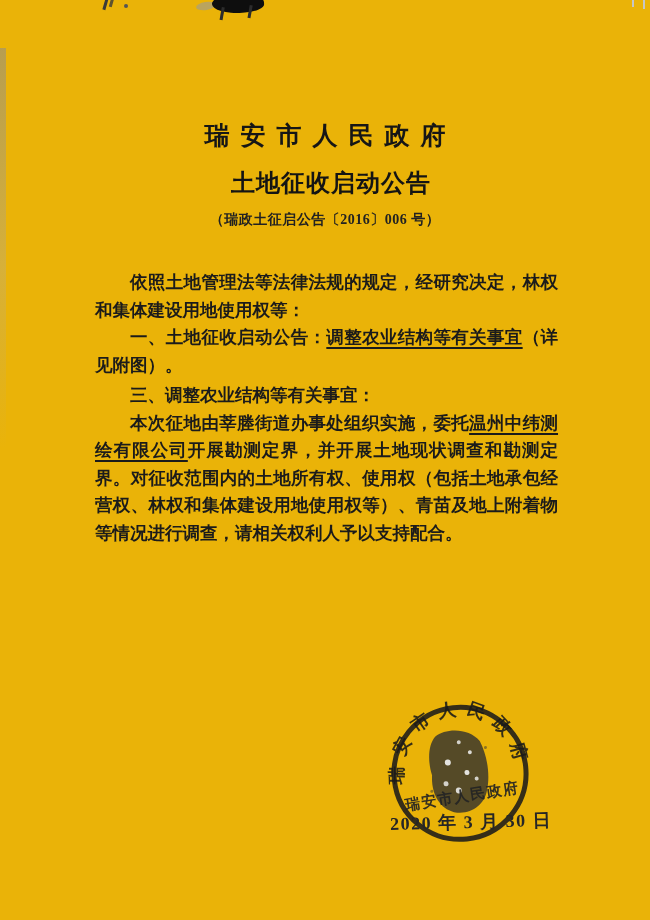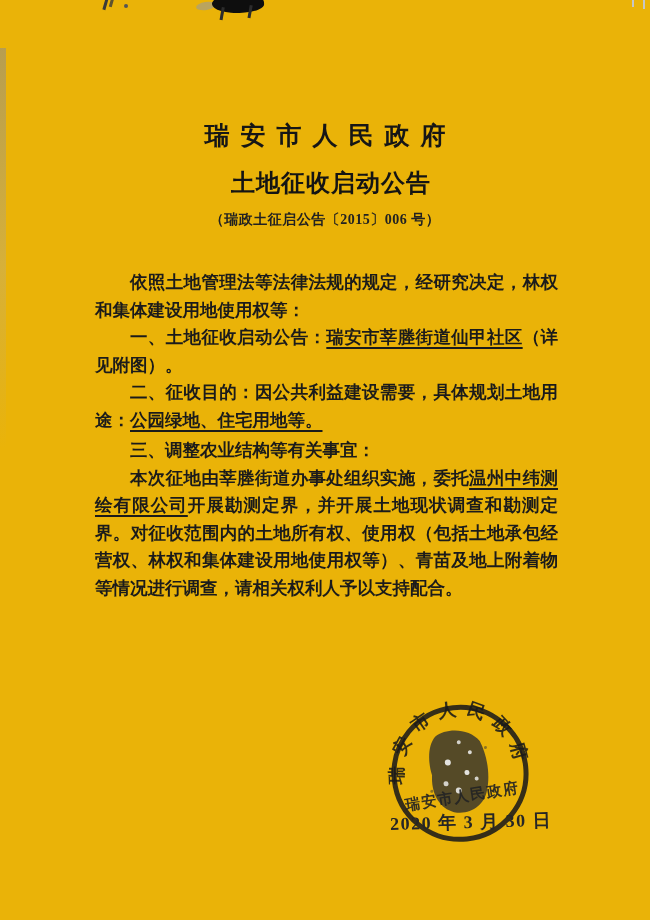--- a/index.html
+++ b/index.html
@@ -98,27 +98,26 @@
   <div class="slash-b"></div>
   <div class="dot-a"></div>
   <div class="blob-smear"></div>
   <div class="ink-blob"></div>
   <div class="edge-line-a"></div>
   <div class="edge-line-b"></div>
 
   <div class="title-block">
     <div class="doc-title">瑞安市人民政府</div>
     <div class="doc-subtitle">土地征收启动公告</div>
-    <div class="doc-number">（瑞政土征启公告〔2015〕006 号）</div>
+    <div class="doc-number">（瑞政土征启公告〔2016〕006 号）</div>
   </div>
 
   <div class="doc-body">
     <p class="indent"><span>依照土地管理法等法律法规的规定，经研究决定，林权和集体建设用地使用权等：</span></p>
-    <p class="indent"><span>一、土地征收启动公告：</span><span class="u">瑞安市莘塍街道仙甲社区</span><span>（详见附图）。</span></p>
-    <p class="indent"><span>二、征收目的：因公共利益建设需要，具体规划土地用途：</span><span class="u">公园绿地、住宅用地等。</span></p>
+    <p class="indent"><span>一、土地征收启动公告：</span><span class="u">调整农业结构等有关事宜</span><span>（详见附图）。</span></p>
     <p class="gap-sm indent"><span>三、调整农业结构等有关事宜：</span></p>
     <p class="indent"><span>本次征地由莘塍街道办事处组织实施，委托</span><span class="u">温州中纬测绘有限公司</span><span>开展勘测定界，并开展土地现状调查和勘测定界。对征收范围内的土地所有权、使用权（包括土地承包经营权、林权和集体建设用地使用权等）、青苗及地上附着物等情况进行调查，请相关权利人予以支持配合。</span></p>
   </div>
 
   <svg class="seal-svg" viewBox="0 0 150 150">
     <circle cx="72" cy="75" r="66" fill="none" stroke="#1a1a1a" stroke-width="5" opacity="0.87"></circle>
     <defs>
       <path id="sealArc" d="M 20,98 A 57,57 0 1 1 124,96" fill="none"></path>
     </defs>
     <text font-size="18" font-weight="bold" fill="#1a1a1a" opacity="0.88" letter-spacing="9">

